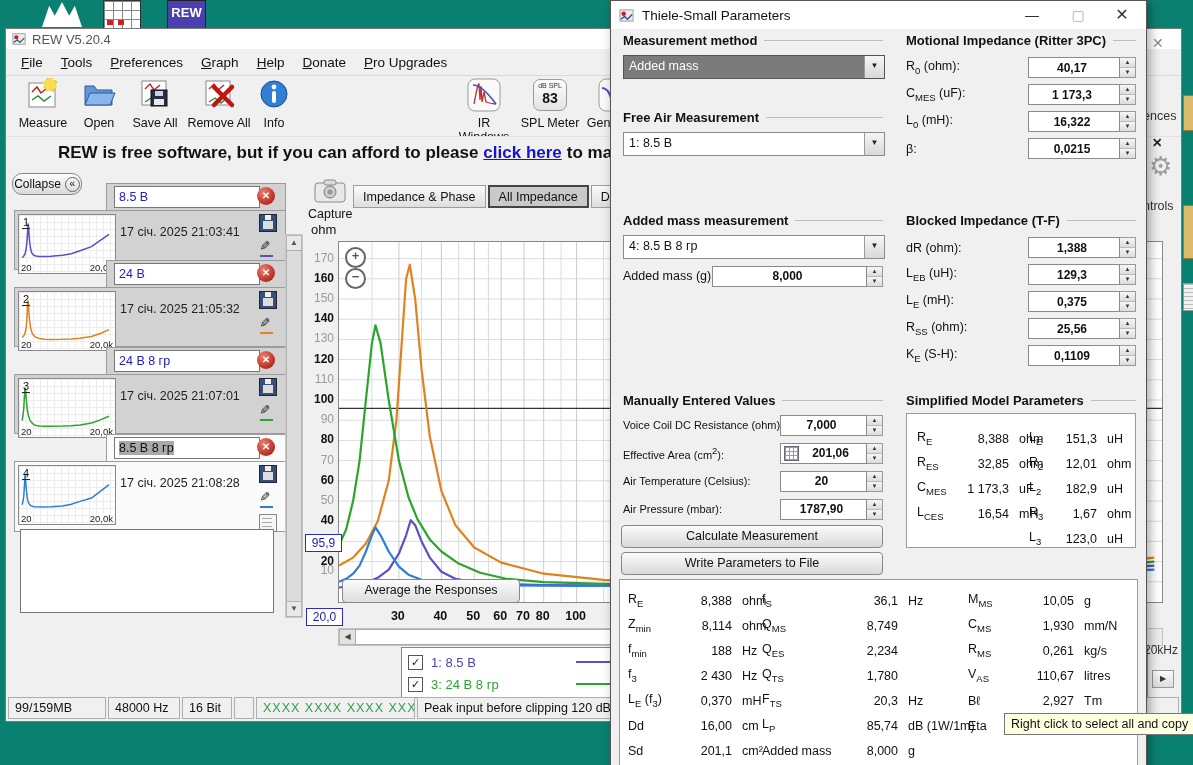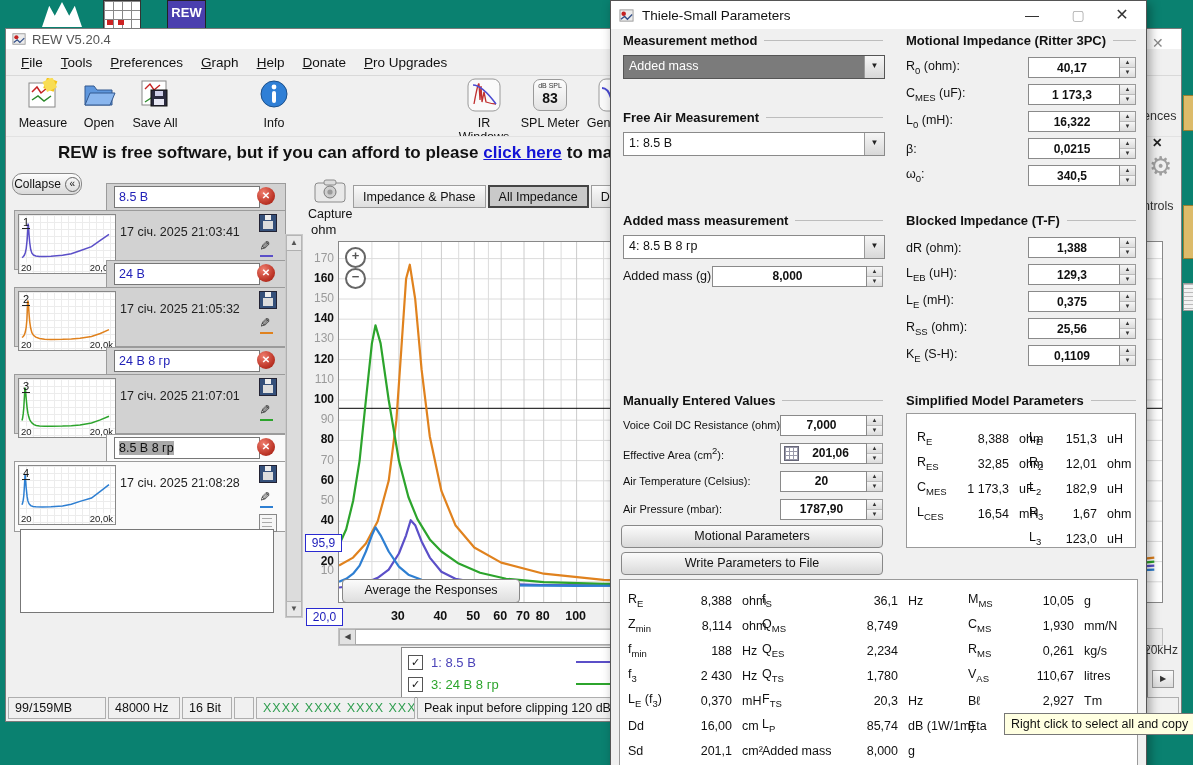--- a/index.html
+++ b/index.html
@@ -220,20 +220,31 @@
           <rect x="5" y="3" width="24" height="24" fill="#fff" stroke="#888"></rect>
           <polyline points="8,11 13,6 17,12 23,7" fill="none" stroke="#c62222" stroke-width="1.4"></polyline>
           <polyline points="8,24 14,20 20,25 26,20" fill="none" stroke="#2c8a2c" stroke-width="1.4"></polyline>
           <rect x="14" y="12" width="16" height="16" fill="#2b2b3f" stroke="#111"></rect>
           <rect x="18" y="13" width="8" height="5" fill="#cfcfe8"></rect>
           <rect x="17" y="21" width="10" height="6" fill="#e8e8f4"></rect>
         </svg>
       </span>
       <span class="cap">Save All</span>
     </div>
+    <div class="tbtn" style="left:176px;width:74px;">
+      <span class="icbox">
+        <svg width="36" height="34" viewBox="0 0 36 34">
+          <rect x="5" y="3" width="24" height="24" fill="#fff" stroke="#888"></rect>
+          <polyline points="8,11 13,6 17,12 23,7" fill="none" stroke="#c62222" stroke-width="1.4"></polyline>
+          <polyline points="8,24 14,20 20,25 26,20" fill="none" stroke="#2c8a2c" stroke-width="1.4"></polyline>
+          <path d="M13,9 L31,27 M31,9 L13,27" stroke="#c01313" stroke-width="4.5" stroke-linecap="round"></path>
+        </svg>
+      </span>
+      <span class="cap">Remove All</span>
+    </div>
     <div class="tbtn" style="left:248px;width:40px;">
       <span class="icbox">
         <svg width="36" height="34" viewBox="0 0 36 34">
           <circle cx="18" cy="16" r="13" fill="#2f7fd6" stroke="#1b4f8a"></circle>
           <rect x="16" y="13" width="4" height="12" rx="2" fill="#fff"></rect>
           <circle cx="18" cy="9" r="2.4" fill="#fff"></circle>
         </svg>
       </span>
       <span class="cap">Info</span>
     </div>
@@ -622,21 +633,21 @@
           <span class="spin-field" style="width: 85px;">
             <span class="spin-val">1787,90</span>
           </span>
           <span class="spin-btns">
             <i>▲</i>
             <i>▼</i>
           </span>
         </span>
       </div>
     </div>
-  <div class="dlgbtn" style="top:524px;">Motional Parameters</div>
+  <div class="dlgbtn" style="top:524px;">Calculate Measurement</div>
   <div class="dlgbtn" style="top:551px;">Write Parameters to File</div>
 
   <div class="sect" style="left:295px;top:32px;width:230px;">
       <span>Motional Impedance (Ritter 3PC)</span>
     </div>
   <div class="abs" style="left:295px;top:53px;width:230px;">
       <div class="spin-row" style="height: 27px;">
         <span class="spin-label" style="font-size: 12.5px;"><span>R</span><sub>0</sub><span> (ohm):</span></span>
         <span class="spin-group">
           <span class="spin-field" style="width: 90px;">
@@ -677,32 +688,20 @@
         <span class="spin-group">
           <span class="spin-field" style="width: 90px;">
             <span class="spin-val">0,0215</span>
           </span>
           <span class="spin-btns">
             <i>▲</i>
             <i>▼</i>
           </span>
         </span>
       </div>
-      <div class="spin-row" style="height: 27px;">
-        <span class="spin-label" style="font-size: 12.5px;"><span>ω</span><sub>0</sub><span>:</span></span>
-        <span class="spin-group">
-          <span class="spin-field" style="width: 90px;">
-            <span class="spin-val">340,5</span>
-          </span>
-          <span class="spin-btns">
-            <i>▲</i>
-            <i>▼</i>
-          </span>
-        </span>
-      </div>
     </div>
 
   <div class="sect" style="left:295px;top:212px;width:230px;">
       <span>Blocked Impedance (T-F)</span>
     </div>
   <div class="abs" style="left:295px;top:233px;width:230px;">
       <div class="spin-row" style="height: 27px;">
         <span class="spin-label" style="font-size: 12.5px;"><span>dR (ohm):</span></span>
         <span class="spin-group">
           <span class="spin-field" style="width: 90px;">

